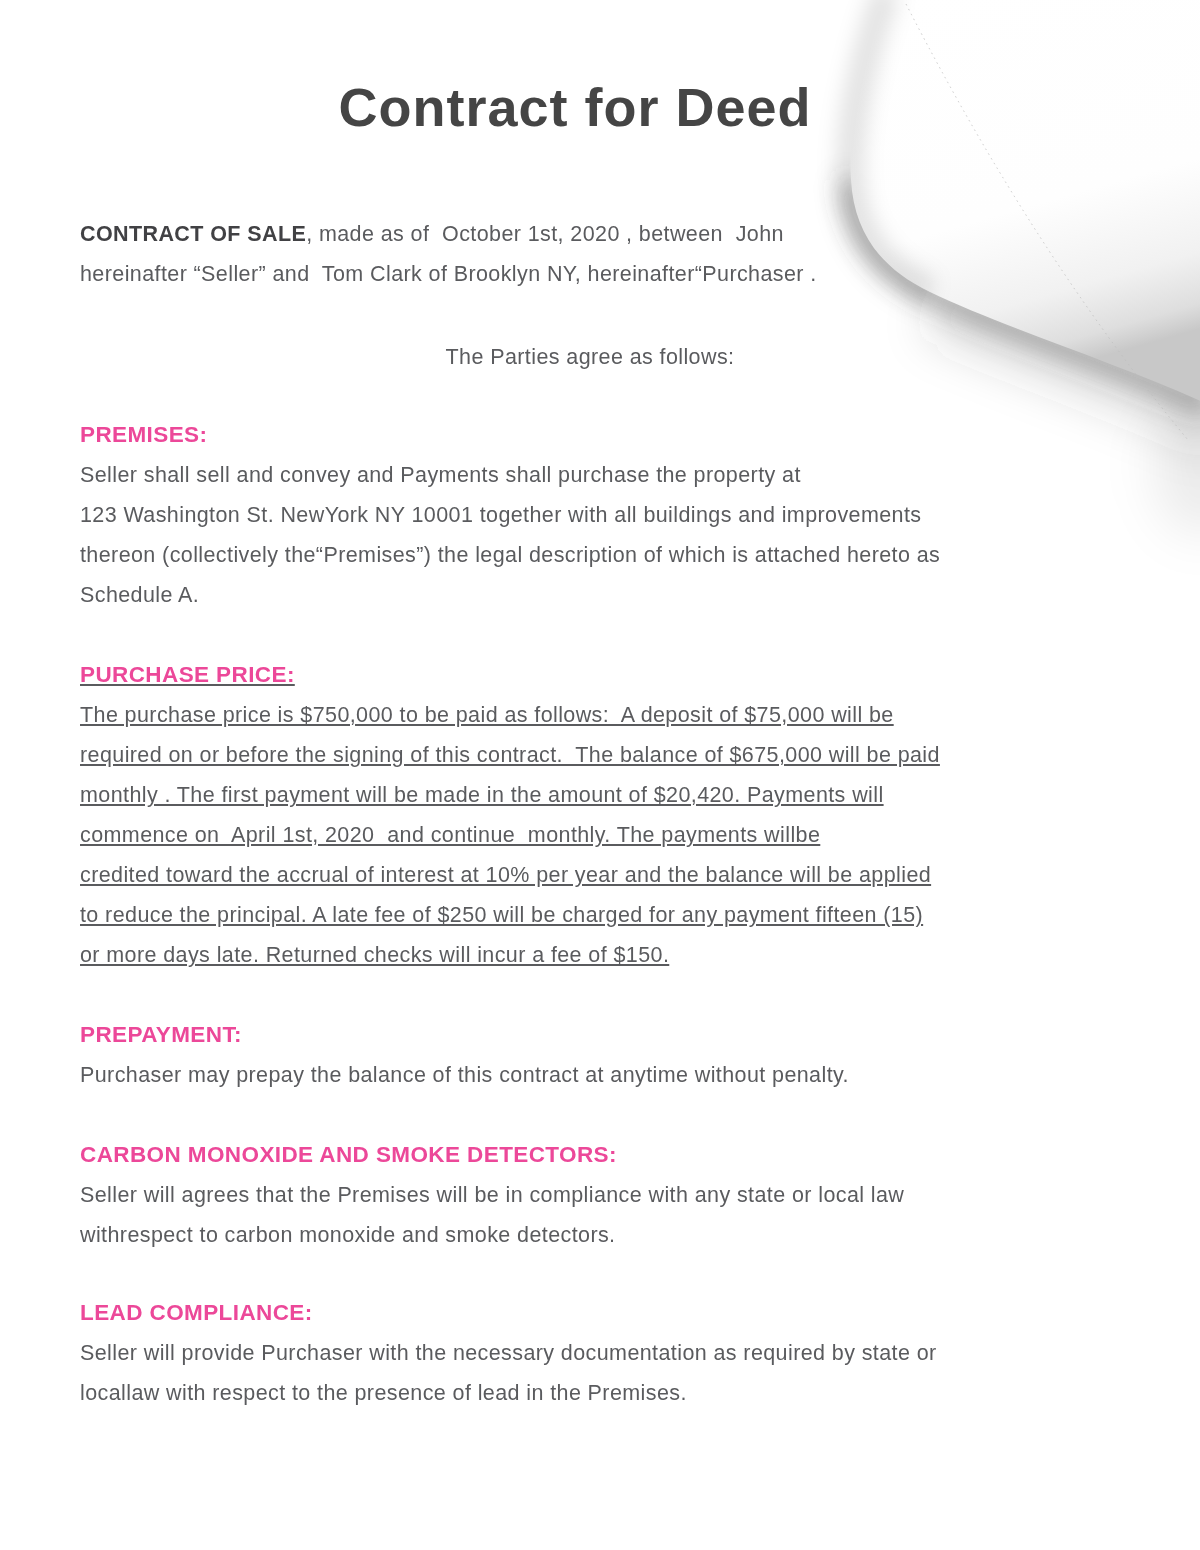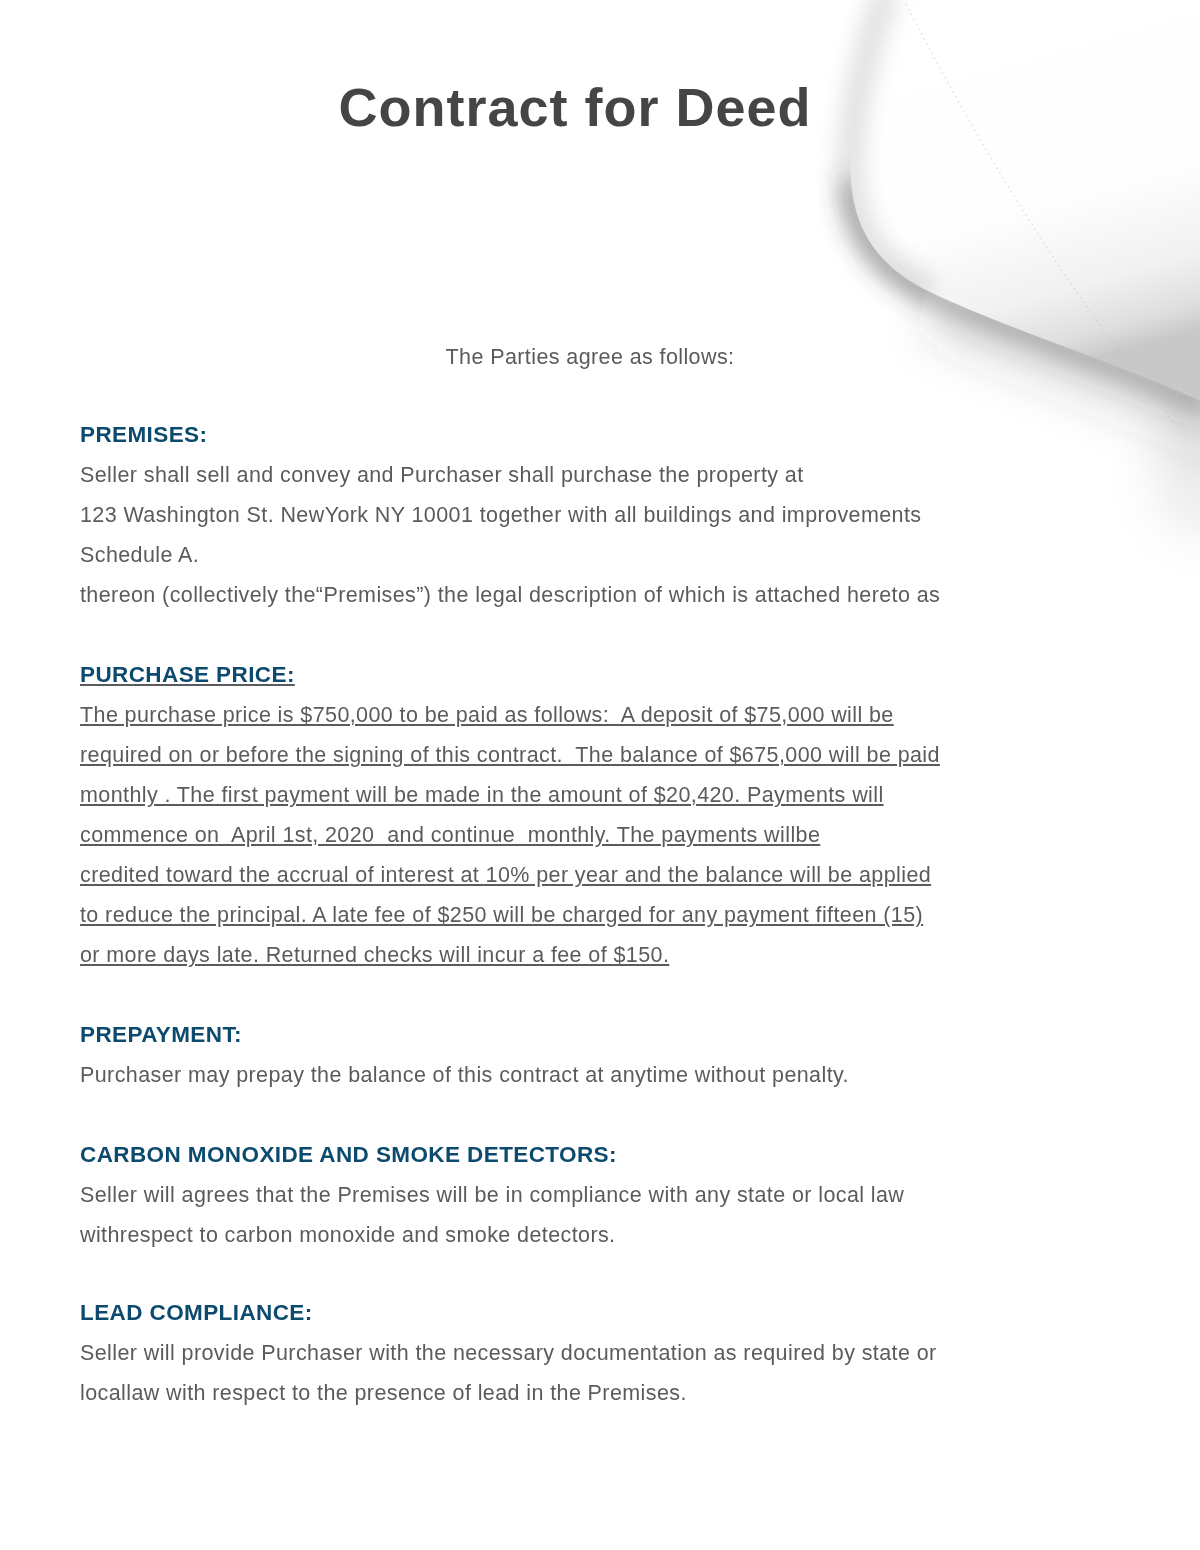--- a/index.html
+++ b/index.html
@@ -21,45 +21,49 @@
     font-size:21.5px;line-height:42px;letter-spacing:0.3px;
   }
   .opening .b{font-weight:bold;color:#414144;}
   .intro{
     position:absolute;left:0;right:20px;top:337px;
     text-align:center;font-size:21.5px;line-height:40px;letter-spacing:0.4px;
   }
   .section{position:absolute;left:80px;right:40px;}
   .section h2{
     margin:0;font-size:22.5px;line-height:40px;
-    font-weight:bold;color:#0c4a6e;letter-spacing:0.4px;
+    font-weight:bold;color:#ec4899;letter-spacing:0.4px;
   }
   .line{font-size:21.5px;line-height:40px;letter-spacing:0.4px;white-space:pre;}
   .s0{top:415px;} .s1{top:655px;text-decoration:underline;} .s2{top:1015px;} .s3{top:1135px;} .s4{top:1293px;}
   .curl{
     position:absolute;top:0;right:0;width:520px;height:620px;
     z-index:4;pointer-events:none;
   }
 </style>
 </head>
 <body>
 
 <div class="page">
 
   <h1 class="title">Contract for Deed</h1>
 
+  <div class="opening">
+    <div class="line"><span class="b">CONTRACT OF SALE</span><span>, made as of  October 1st, 2020 , between  John</span></div>
+    <div class="line">hereinafter “Seller” and  Tom Clark of Brooklyn NY, hereinafter“Purchaser .</div>
+  </div>
 
   <div class="intro">The Parties agree as follows:</div>
 
   <section class="section s0">
     <h2>PREMISES:</h2>
-    <div class="line">Seller shall sell and convey and Purchaser shall purchase the property at</div>
+    <div class="line">Seller shall sell and convey and Payments shall purchase the property at</div>
     <div class="line">123 Washington St. NewYork NY 10001 together with all buildings and improvements</div>
+    <div class="line">thereon (collectively the“Premises”) the legal description of which is attached hereto as</div>
     <div class="line">Schedule A.</div>
-    <div class="line">thereon (collectively the“Premises”) the legal description of which is attached hereto as</div>
   </section>
 
   <section class="section s1">
     <h2>PURCHASE PRICE:</h2>
     <div class="line">The purchase price is $750,000 to be paid as follows:  A deposit of $75,000 will be</div>
     <div class="line">required on or before the signing of this contract.  The balance of $675,000 will be paid</div>
     <div class="line">monthly . The first payment will be made in the amount of $20,420. Payments will</div>
     <div class="line">commence on  April 1st, 2020  and continue  monthly. The payments willbe</div>
     <div class="line">credited toward the accrual of interest at 10% per year and the balance will be applied</div>
     <div class="line">to reduce the principal. A late fee of $250 will be charged for any payment fifteen (15)</div>

